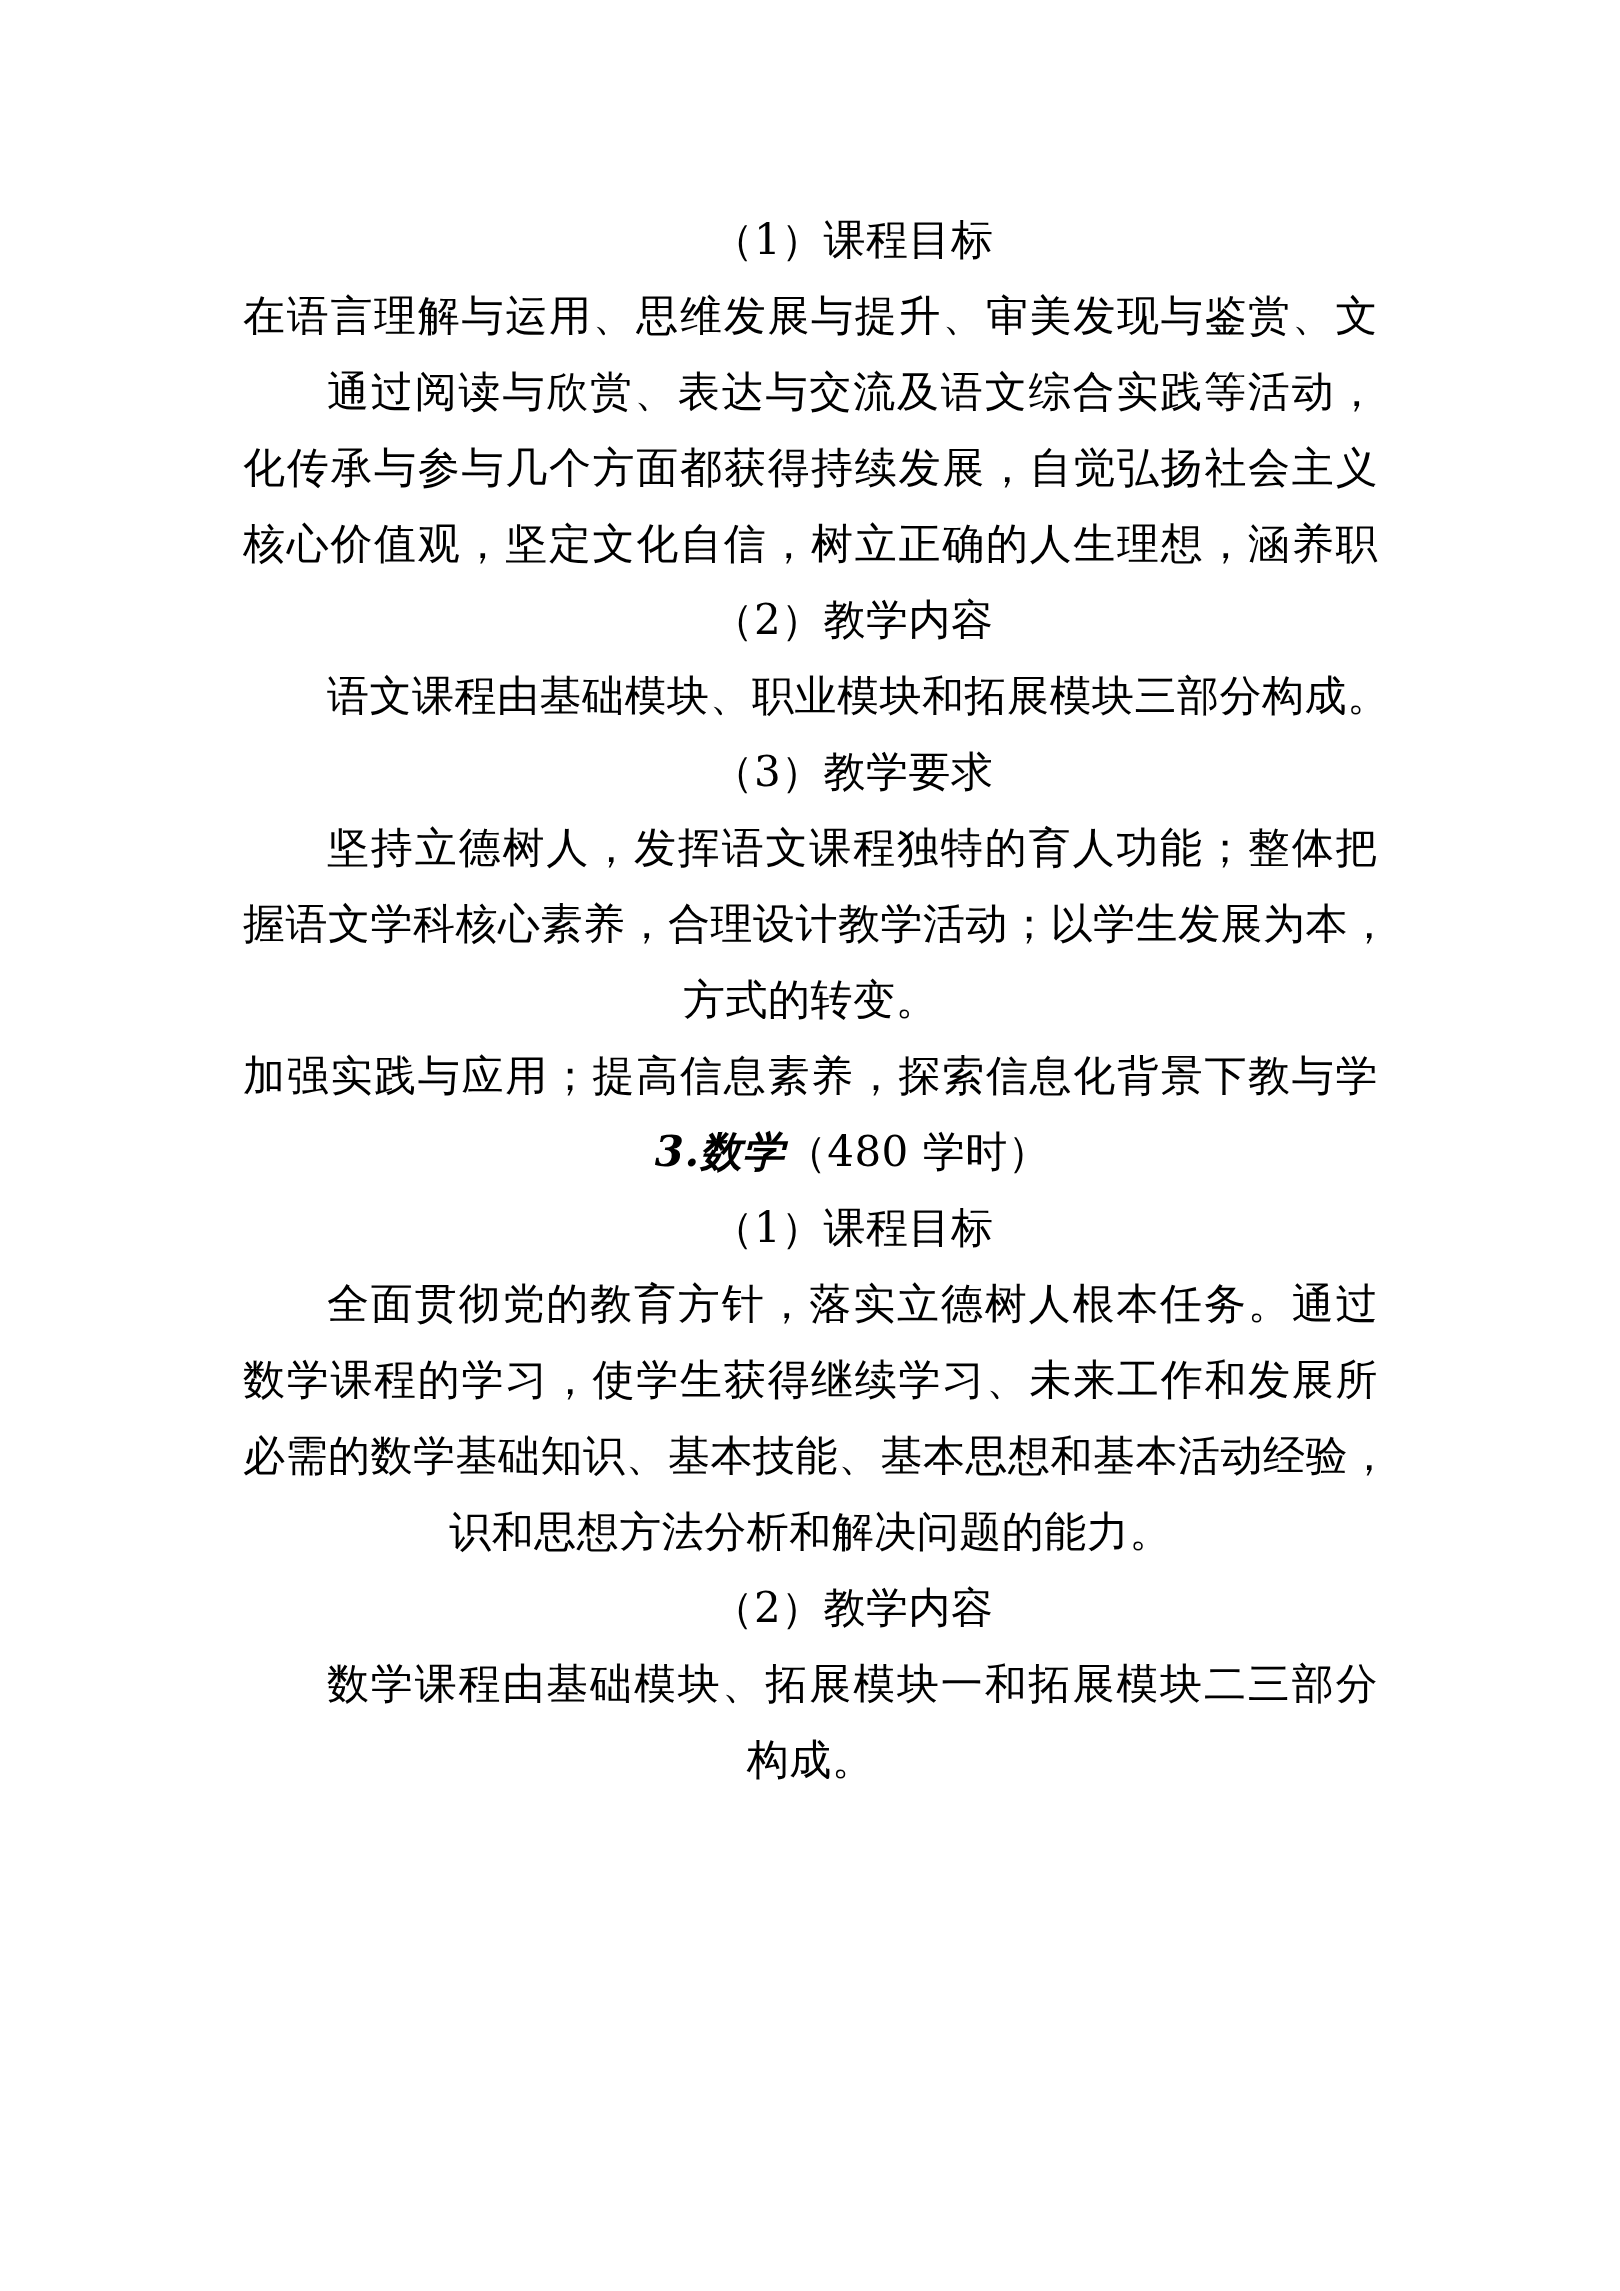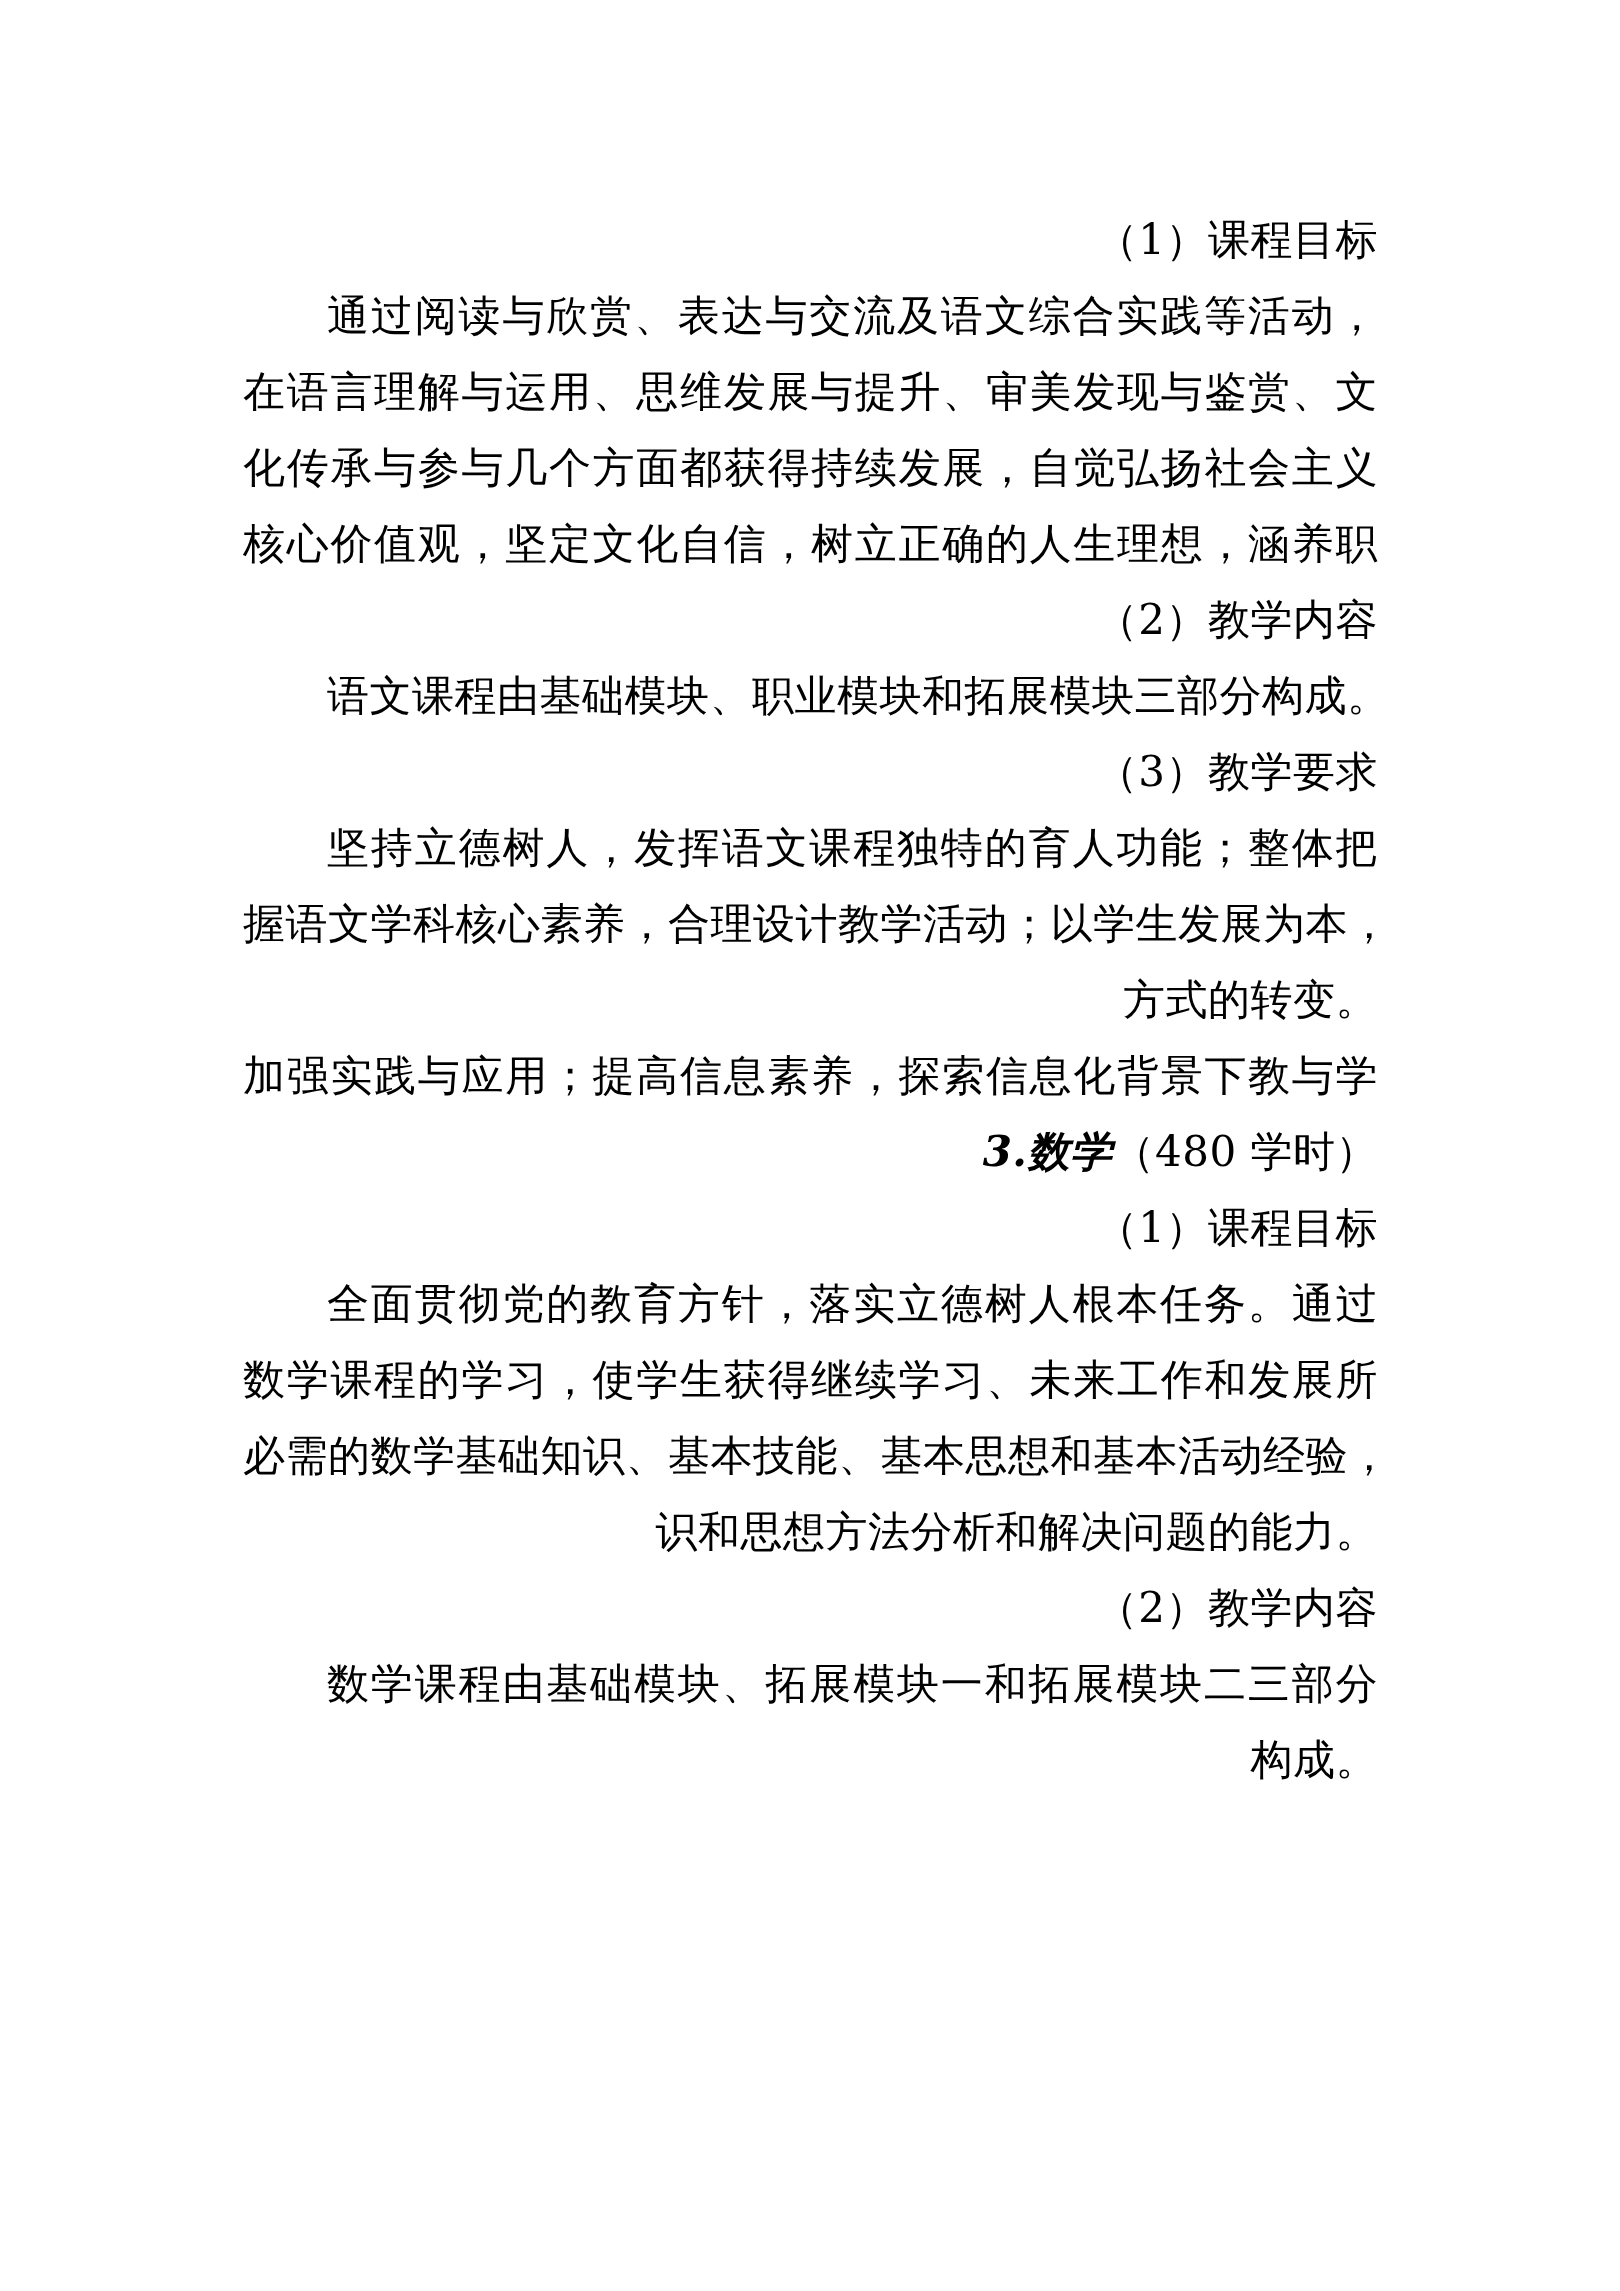--- a/index.html
+++ b/index.html
@@ -14,40 +14,40 @@
   .text-block {
     position:absolute;
     left:243px; top:202px;
     width:1135px;
   }
   .line {
     height:76px;
     line-height:76px;
     font-size:42px;
     white-space:nowrap;
-    text-align:right;
+    text-align:center;
     letter-spacing:0.5px;
   }
   .ind { text-indent:84px; }
   .fill {
     text-align:justify;
     text-align-last:justify;
     text-justify:inter-character;
   }
   .b { font-weight:bold;font-style:italic; }
 </style>
 </head>
 <body>
 
 <div class="page" style="background: rgb(255, 255, 255); color: rgb(0, 0, 0);">
   <div class="text-block">
 
     <div class="line ind">（1）课程目标</div>
+    <div class="line fill">在语言理解与运用、思维发展与提升、审美发现与鉴赏、文</div>
     <div class="line ind fill">通过阅读与欣赏、表达与交流及语文综合实践等活动，</div>
-    <div class="line fill">在语言理解与运用、思维发展与提升、审美发现与鉴赏、文</div>
     <div class="line fill">化传承与参与几个方面都获得持续发展，自觉弘扬社会主义</div>
     <div class="line fill">核心价值观，坚定文化自信，树立正确的人生理想，涵养职</div>
     <div class="line ind">（2）教学内容</div>
     <div class="line ind fill">语文课程由基础模块、职业模块和拓展模块三部分构成。</div>
     <div class="line ind">（3）教学要求</div>
     <div class="line ind fill">坚持立德树人，发挥语文课程独特的育人功能；整体把</div>
     <div class="line fill">握语文学科核心素养，合理设计教学活动；以学生发展为本，</div>
     <div class="line">方式的转变。</div>
     <div class="line fill">加强实践与应用；提高信息素养，探索信息化背景下教与学</div>
 

